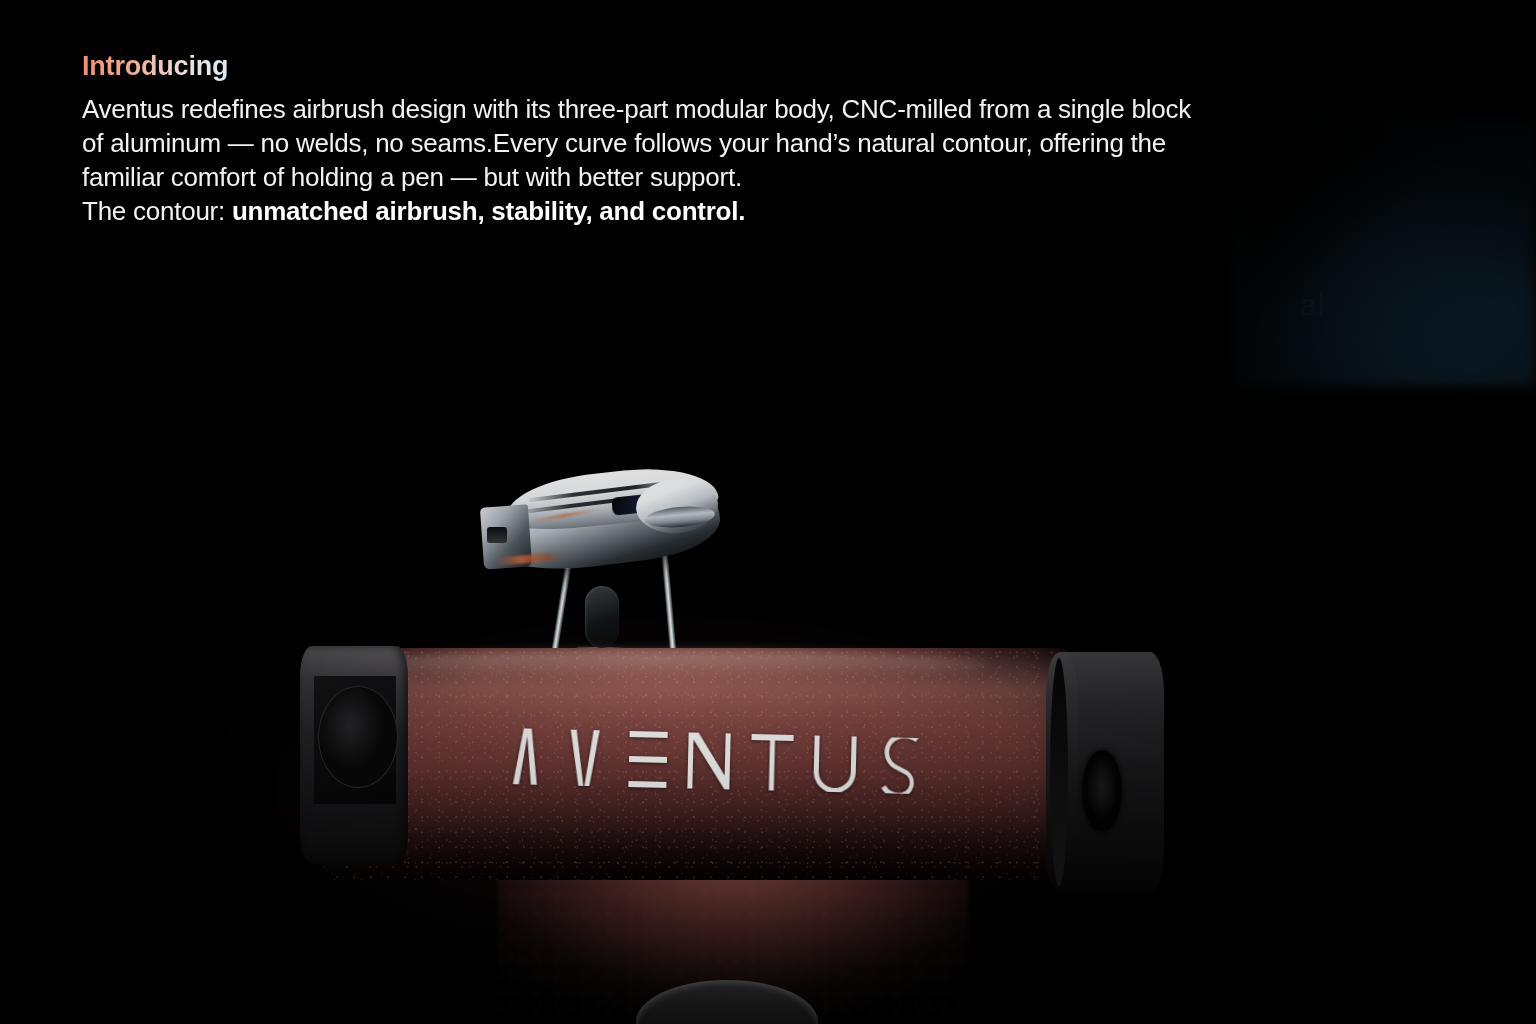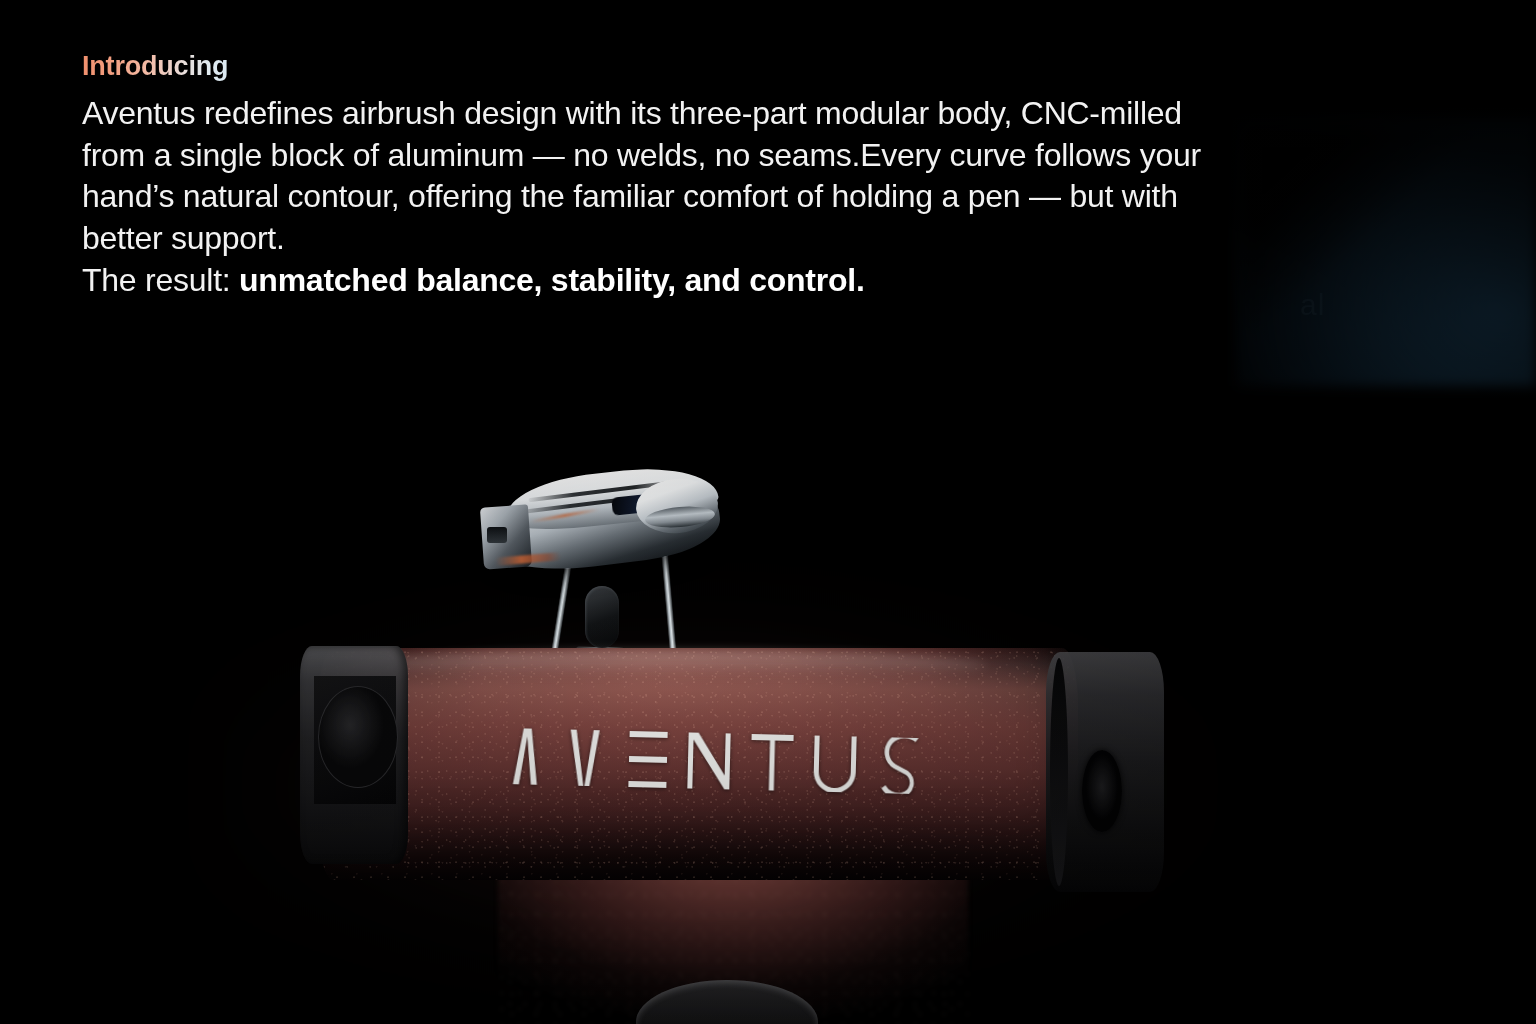--- a/index.html
+++ b/index.html
@@ -123,21 +123,21 @@
     font-size: 74px;
     font-weight: bold;
     line-height: 0.98;
     letter-spacing: -1.8px;
     color: #ffffff;
     margin: 0 0 22px 0;
     white-space: nowrap;
   }
 
   #body-copy {
-    font-size: 32px;
+    font-size: 26px;
     line-height: 1.30;
     letter-spacing: -0.25px;
     color: #f2f2f2;
     font-weight: normal;
     margin: 0;
     width: 1135px;
   }
   #body-copy .strong {
     font-weight: bold;
     color: #ffffff;
@@ -566,16 +566,16 @@
       <svg width="42" height="56" viewBox="0 0 42 56">
         <path class="gl" d="M38 4 a17 17 0 0 0 -23 2 a14 14 0 0 0 4 21 l12 6 a15 15 0 0 1 -6 27 a19 19 0 0 1 -20 -9 l4 -3 a15 15 0 0 0 16 7 a10 10 0 0 0 4 -18 l-12 -6 a19 19 0 0 1 -5 -29 a22 22 0 0 1 29 -2 z"></path>
       </svg>
     </div>
 
     <div id="vignette"></div>
   </div>
 
   <div id="copy">
     <div id="eyebrow">Introducing</div>
-    <p id="body-copy"><span>Aventus redefines airbrush design with its three-part modular body, CNC-milled from a single block of aluminum — no welds, no seams.Every curve follows your hand’s natural contour, offering the familiar comfort of holding a pen — but with better support.</span><br><span>The result: </span><span class="strong">unmatched balance, stability, and control.</span></p>
+    <p id="body-copy"><span>Aventus redefines airbrush design with its three-part modular body, CNC-milled from a single block of aluminum — no welds, no seams.Every curve follows your hand’s natural contour, offering the familiar comfort of holding a pen — but with better support.</span><br><span>The contour: </span><span class="strong">unmatched airbrush, stability, and control.</span></p>
   </div>
 
 </div>
 
 </body></html>

